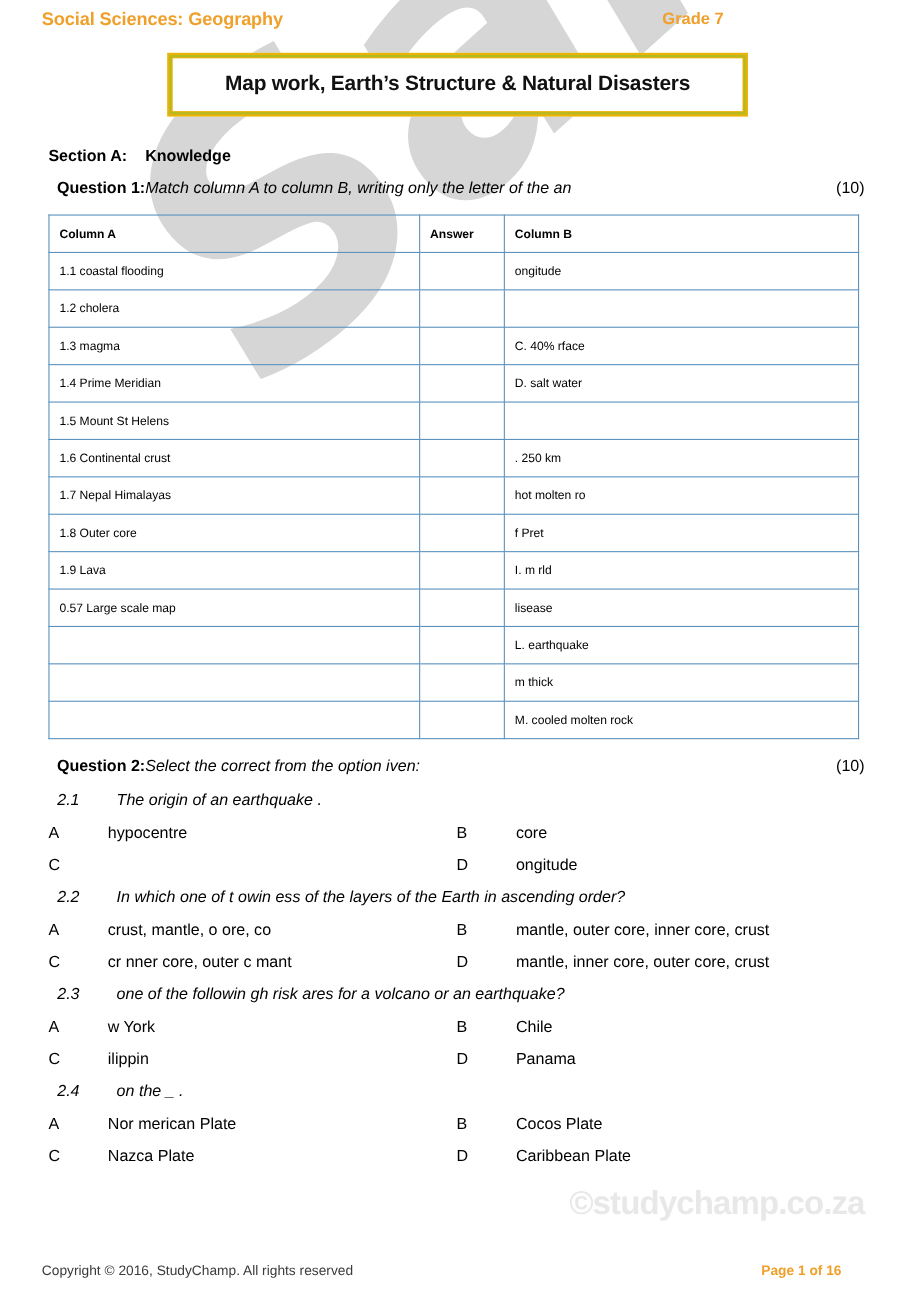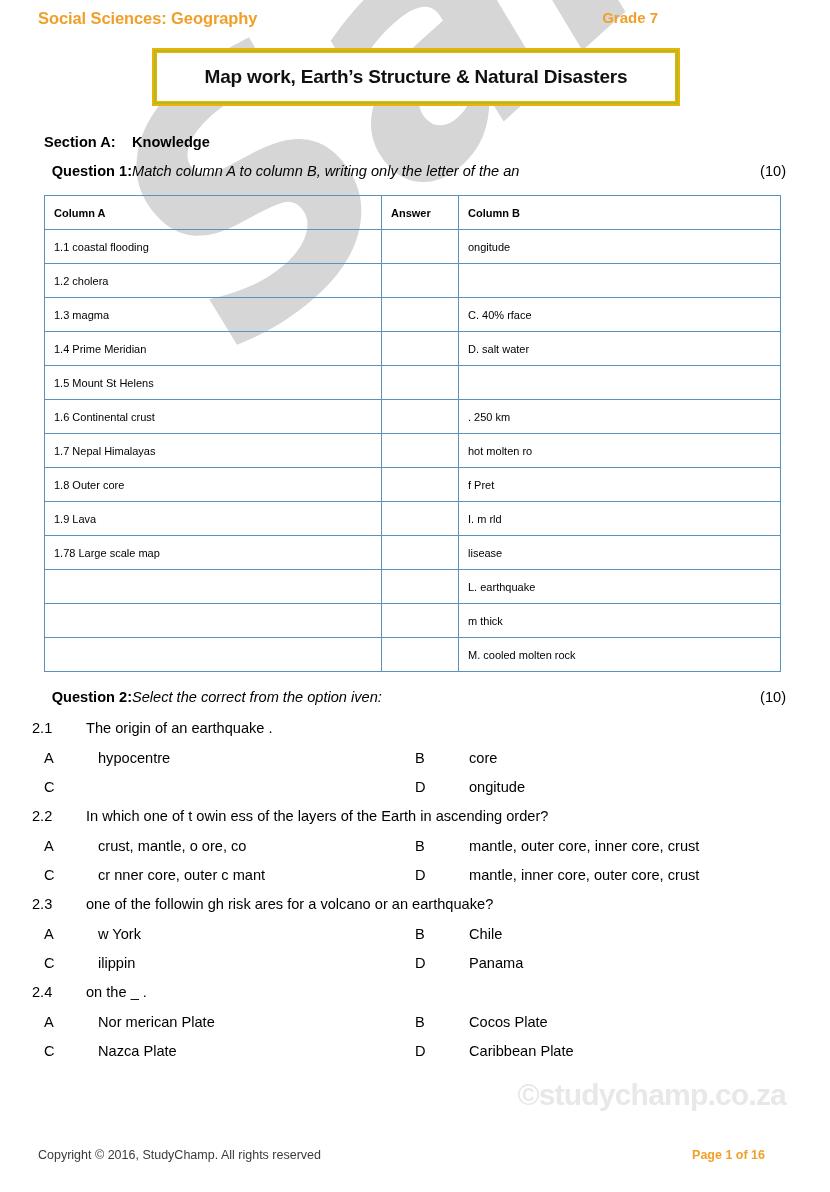--- a/index.html
+++ b/index.html
@@ -183,25 +183,26 @@
   .col-a  { width: 337px; }
   .col-an { width: 77px;  }
   .col-b  { width: 322px; }
 
   
   #q2-block { margin-top: 15px; }
   #row-q2 { margin-bottom: 11px; }
 
   .mc-stem {
     position: relative;
-    padding-left: 32px;
+    padding-left: 52px;
     padding-right: 44px;
     font-size: 14.6px;
     line-height: 21px;
     margin-bottom: 9px;
+    font-style: italic;
   }
   .mc-num {
     display: inline-block;
     width: 54px;
     vertical-align: top;
   }
   .mc-stem-text {
     display: inline-block;
     max-width: 670px;
   }
@@ -350,21 +351,21 @@
             <td>1.8 Outer core</td>
             <td></td>
             <td>f Pret</td>
           </tr>
           <tr>
             <td>1.9 Lava</td>
             <td></td>
             <td>I.  m               rld</td>
           </tr>
           <tr>
-            <td>1.78 Large scale map</td>
+            <td>0.57 Large scale map</td>
             <td></td>
             <td>lisease</td>
           </tr>
           <tr>
             <td></td>
             <td></td>
             <td>L. earthquake</td>
           </tr>
           <tr>
             <td></td>

